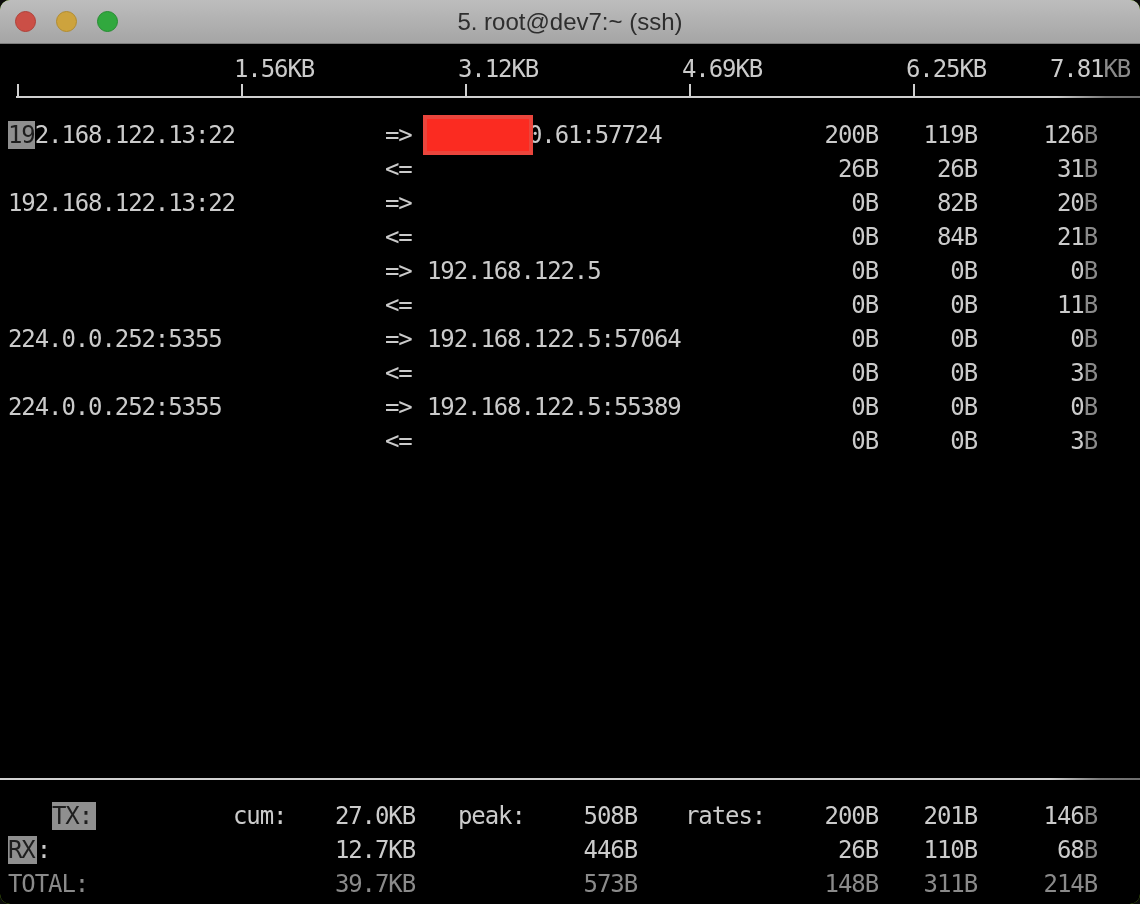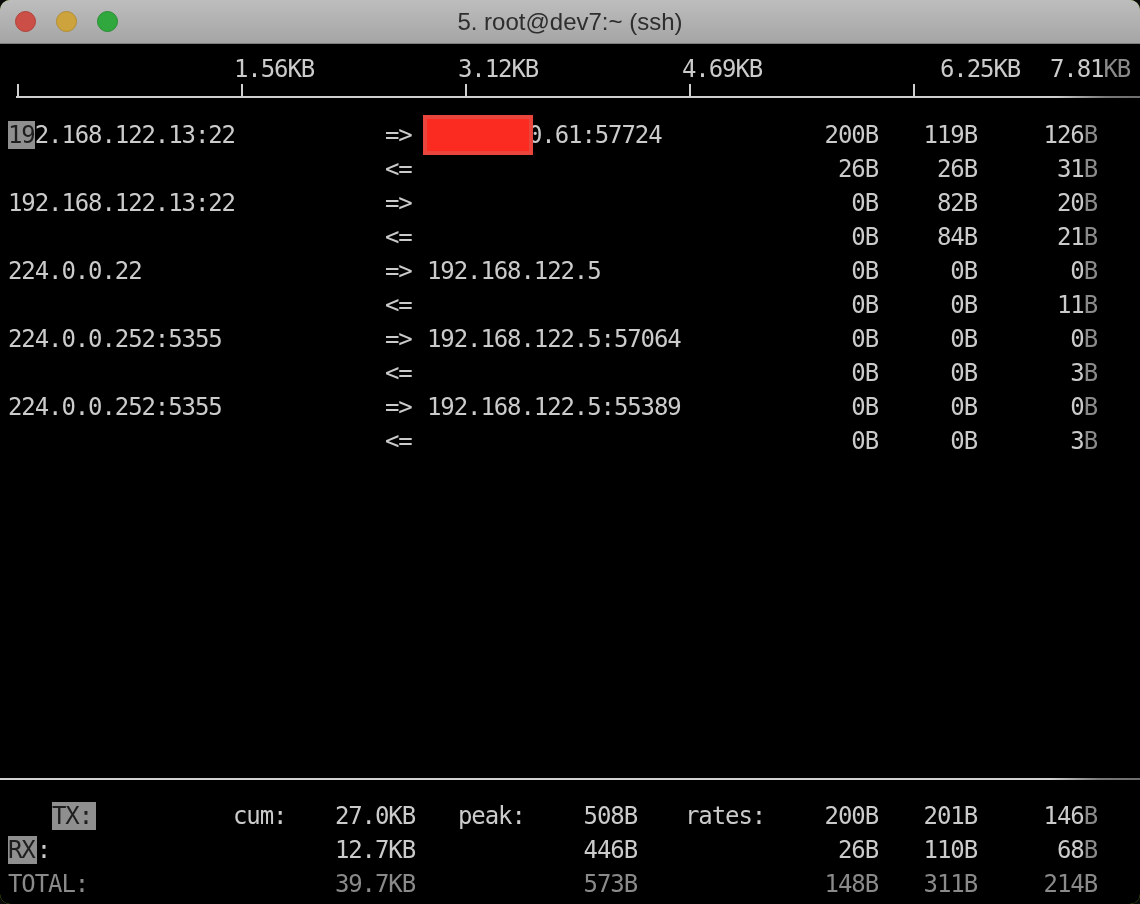--- a/index.html
+++ b/index.html
@@ -58,36 +58,36 @@
     <span class="tl tl-yellow"></span>
     <span class="tl tl-green"></span>
     <div class="title">5. root@dev7:~ (ssh)</div>
   </div>
 
   <div class="terminal">
     <div id="scale-bar">
         <span class="scale-label" style="left: 234px;"><span>1.56KB</span></span>
         <span class="scale-label" style="left: 458px;"><span>3.12KB</span></span>
         <span class="scale-label" style="left: 682px;"><span>4.69KB</span></span>
-        <span class="scale-label" style="left: 906px; margin-left: 34px;"><span>6.25KB</span></span>
+        <span class="scale-label" style="left: 906px;"><span>6.25KB</span></span>
         <span class="scale-label" style="left: 1050px;"><span>7.81</span><span class="unit-dim">KB</span></span>
         <span class="tick" style="left: 17px;"></span>
         <span class="tick" style="left: 241px;"></span>
         <span class="tick" style="left: 465px;"></span>
         <span class="tick" style="left: 689px;"></span>
         <span class="tick" style="left: 913px;"></span>
       </div>
     <div class="scale-line"></div>
 
     <div id="connection-rows">
         <div class="trow" style="top: 74px;"><span class="cell local"><span class="inv">19</span><span>2.168.122.13:22</span></span><span class="cell dir">=&gt;</span><span class="cell remote"><span class="redact"></span><span class="remote-tail">0.61:57724</span></span><span class="cell v1">200B</span><span class="cell v2">119B</span><span class="cell v3"><span>126</span><span class="unit-dim">B</span></span></div>
         <div class="trow" style="top: 108px;"><span class="cell local"></span><span class="cell dir">&lt;=</span><span class="cell remote"></span><span class="cell v1">26B</span><span class="cell v2">26B</span><span class="cell v3"><span>31</span><span class="unit-dim">B</span></span></div>
         <div class="trow" style="top: 142px;"><span class="cell local"><span>192.168.122.13:22</span></span><span class="cell dir">=&gt;</span><span class="cell v1">0B</span><span class="cell v2">82B</span><span class="cell v3"><span>20</span><span class="unit-dim">B</span></span></div>
         <div class="trow" style="top: 176px;"><span class="cell local"></span><span class="cell dir">&lt;=</span><span class="cell remote"></span><span class="cell v1">0B</span><span class="cell v2">84B</span><span class="cell v3"><span>21</span><span class="unit-dim">B</span></span></div>
-        <div class="trow" style="top: 210px;"><span class="cell local"><span>224.0.0.22</span></span><span class="cell dir">=&gt;</span><span class="cell remote"><span>192.168.122.5</span></span><span class="cell v1">0B</span><span class="cell v2">0B</span><span class="cell v3"><span>0</span><span class="unit-dim">B</span></span></div>
+        <div class="trow" style="top: 210px;"><span class="cell dir">=&gt;</span><span class="cell remote"><span>192.168.122.5</span></span><span class="cell v1">0B</span><span class="cell v2">0B</span><span class="cell v3"><span>0</span><span class="unit-dim">B</span></span></div>
         <div class="trow" style="top: 244px;"><span class="cell local"></span><span class="cell dir">&lt;=</span><span class="cell remote"></span><span class="cell v1">0B</span><span class="cell v2">0B</span><span class="cell v3"><span>11</span><span class="unit-dim">B</span></span></div>
         <div class="trow" style="top: 278px;"><span class="cell local"><span>224.0.0.252:5355</span></span><span class="cell dir">=&gt;</span><span class="cell remote"><span>192.168.122.5:57064</span></span><span class="cell v1">0B</span><span class="cell v2">0B</span><span class="cell v3"><span>0</span><span class="unit-dim">B</span></span></div>
         <div class="trow" style="top: 312px;"><span class="cell local"></span><span class="cell dir">&lt;=</span><span class="cell remote"></span><span class="cell v1">0B</span><span class="cell v2">0B</span><span class="cell v3"><span>3</span><span class="unit-dim">B</span></span></div>
         <div class="trow" style="top: 346px;"><span class="cell local"><span>224.0.0.252:5355</span></span><span class="cell dir">=&gt;</span><span class="cell remote"><span>192.168.122.5:55389</span></span><span class="cell v1">0B</span><span class="cell v2">0B</span><span class="cell v3"><span>0</span><span class="unit-dim">B</span></span></div>
         <div class="trow" style="top: 380px;"><span class="cell local"></span><span class="cell dir">&lt;=</span><span class="cell remote"></span><span class="cell v1">0B</span><span class="cell v2">0B</span><span class="cell v3"><span>3</span><span class="unit-dim">B</span></span></div>
       </div>
 
     <div class="footer-divider"></div>
 
     <div class="trow" style="top:755px">

